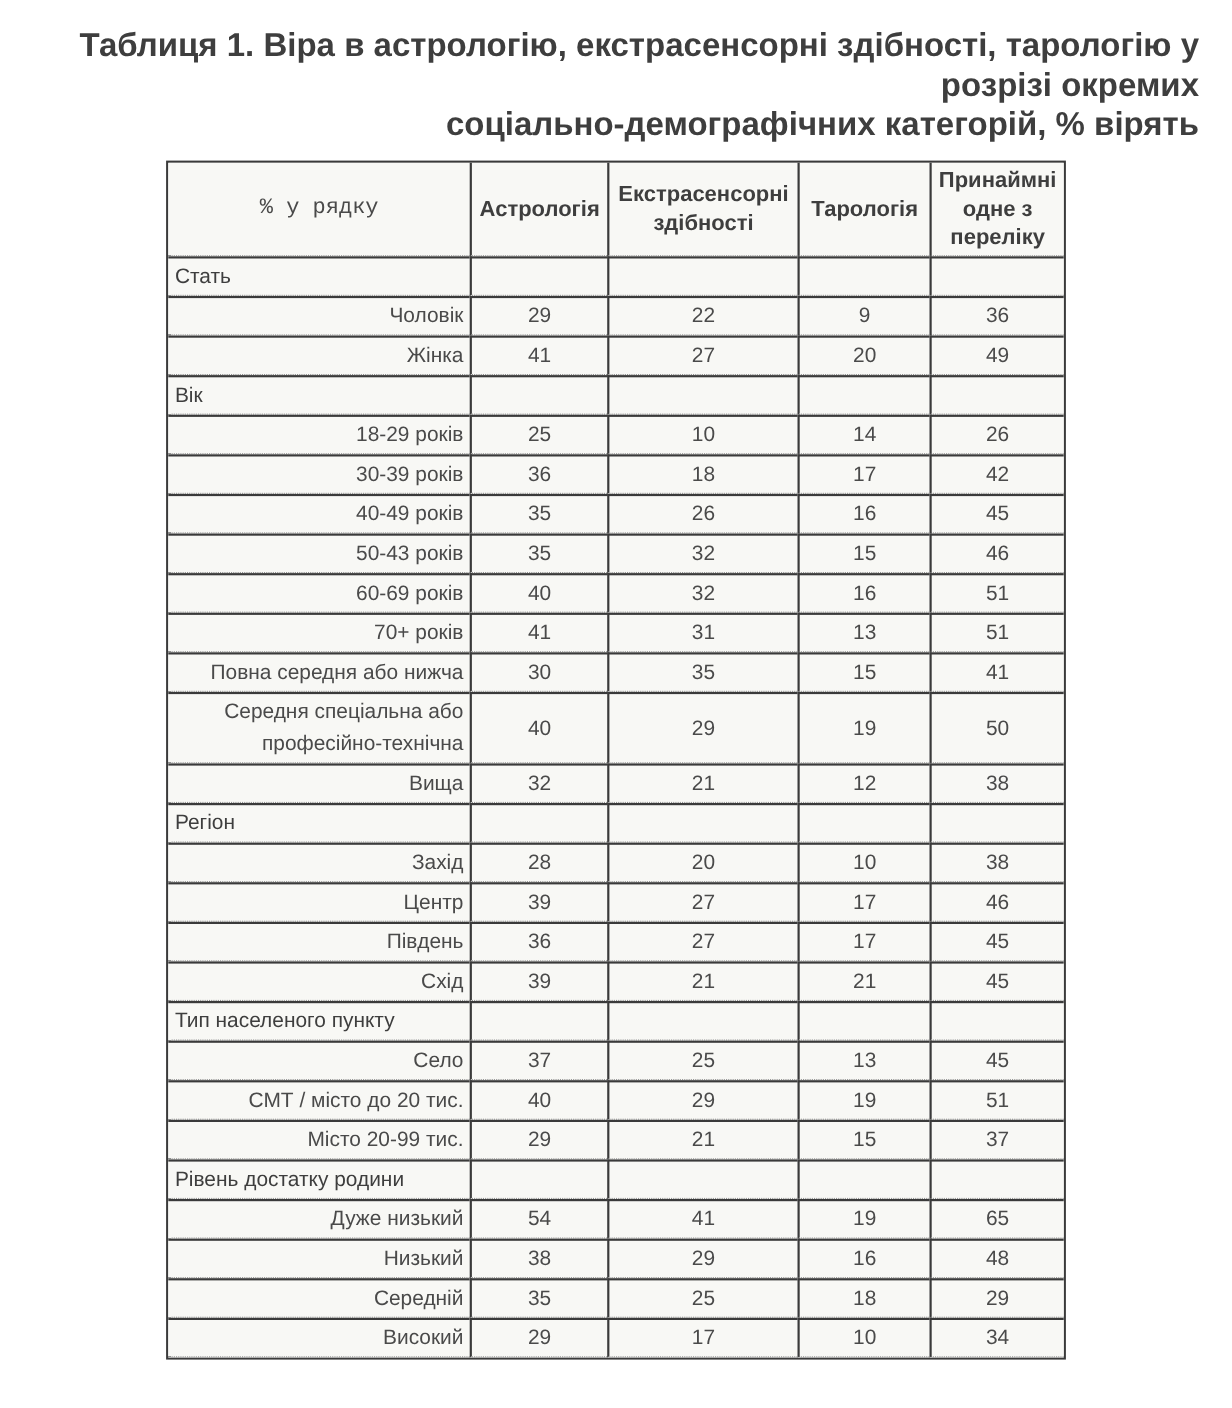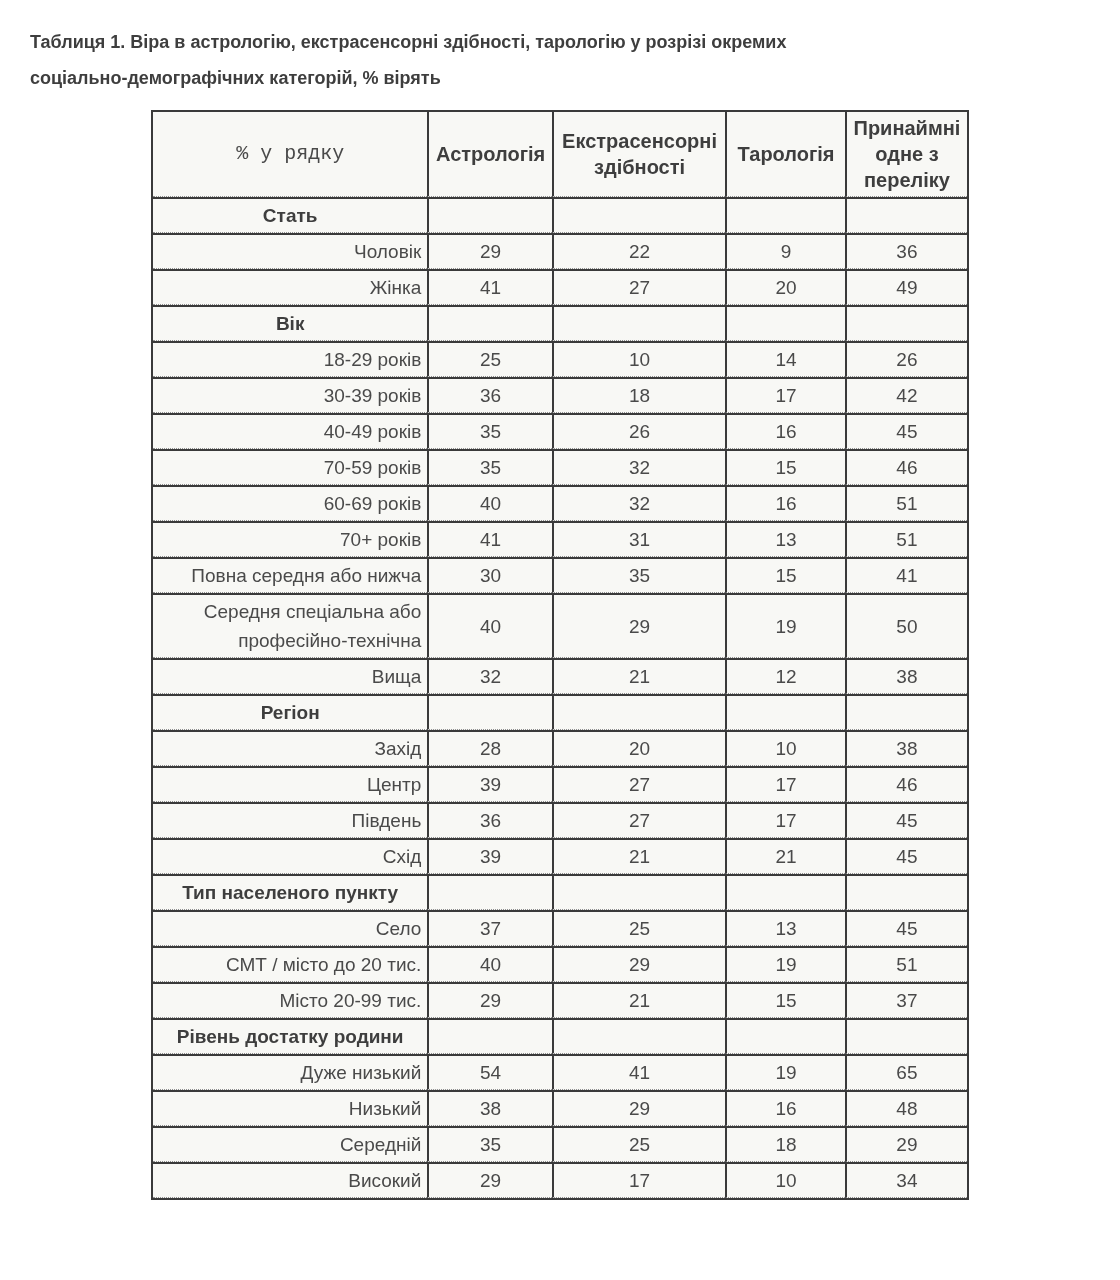--- a/index.html
+++ b/index.html
@@ -19,23 +19,23 @@
   .page {
     width: 1120px;
     min-height: 1280px;
     background: #ffffff;
     box-sizing: border-box;
     padding-top: 24px;
   }
   .title {
     width: 1060px;
     margin: 0 auto 14px auto;
-    text-align: left;
+    text-align: right;
     font-weight: bold;
-    font-size: 18px;
+    font-size: 30px;
     line-height: 36px;
     color: var(--title-text);
   }
   .table-wrap {
     width: 818px;
     margin: 0 auto;
   }
   table.data-table {
     width: 100%;
     border-collapse: separate;
@@ -71,22 +71,22 @@
     color: var(--text);
     font-family: Liberation Mono, monospace;
   }
   .data-table td {
     font-size: 19px;
     line-height: 29px;
     padding: 2px 6px;
     vertical-align: middle;
   }
   td.section-name {
-    font-weight: bold;
-    text-align: center;
+    font-weight: normal;
+    text-align: left;
     color: var(--title-text);
   }
   td.row-label {
     text-align: right;
     padding-left: 8px;
   }
   td.num {
     text-align: center;
   }
 </style>
@@ -163,21 +163,21 @@
             <td class="num">42</td>
           </tr>
           <tr>
             <td class="row-label">40-49 років</td>
             <td class="num">35</td>
             <td class="num">26</td>
             <td class="num">16</td>
             <td class="num">45</td>
           </tr>
           <tr>
-            <td class="row-label">70-59 років</td>
+            <td class="row-label">50-43 років</td>
             <td class="num">35</td>
             <td class="num">32</td>
             <td class="num">15</td>
             <td class="num">46</td>
           </tr>
           <tr>
             <td class="row-label">60-69 років</td>
             <td class="num">40</td>
             <td class="num">32</td>
             <td class="num">16</td>

